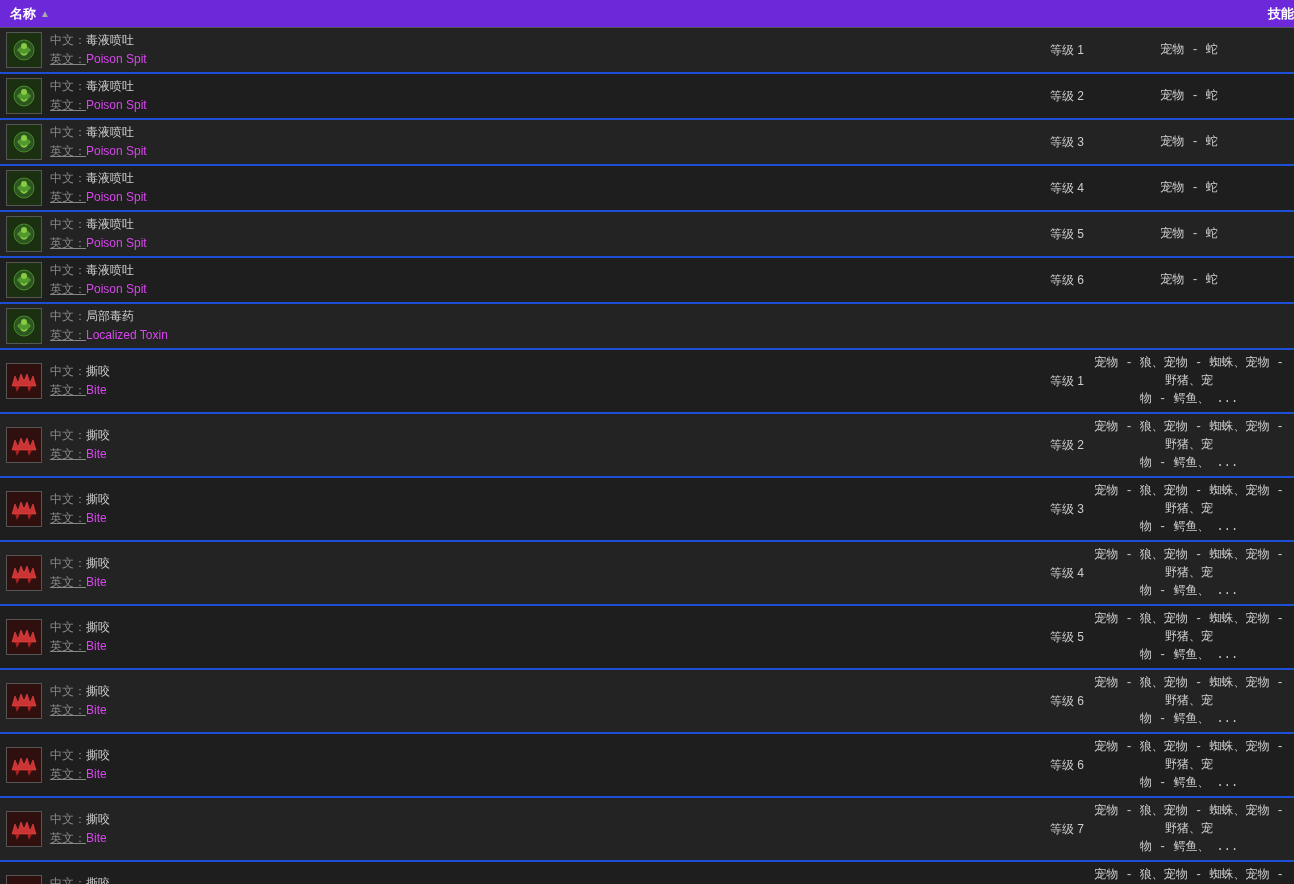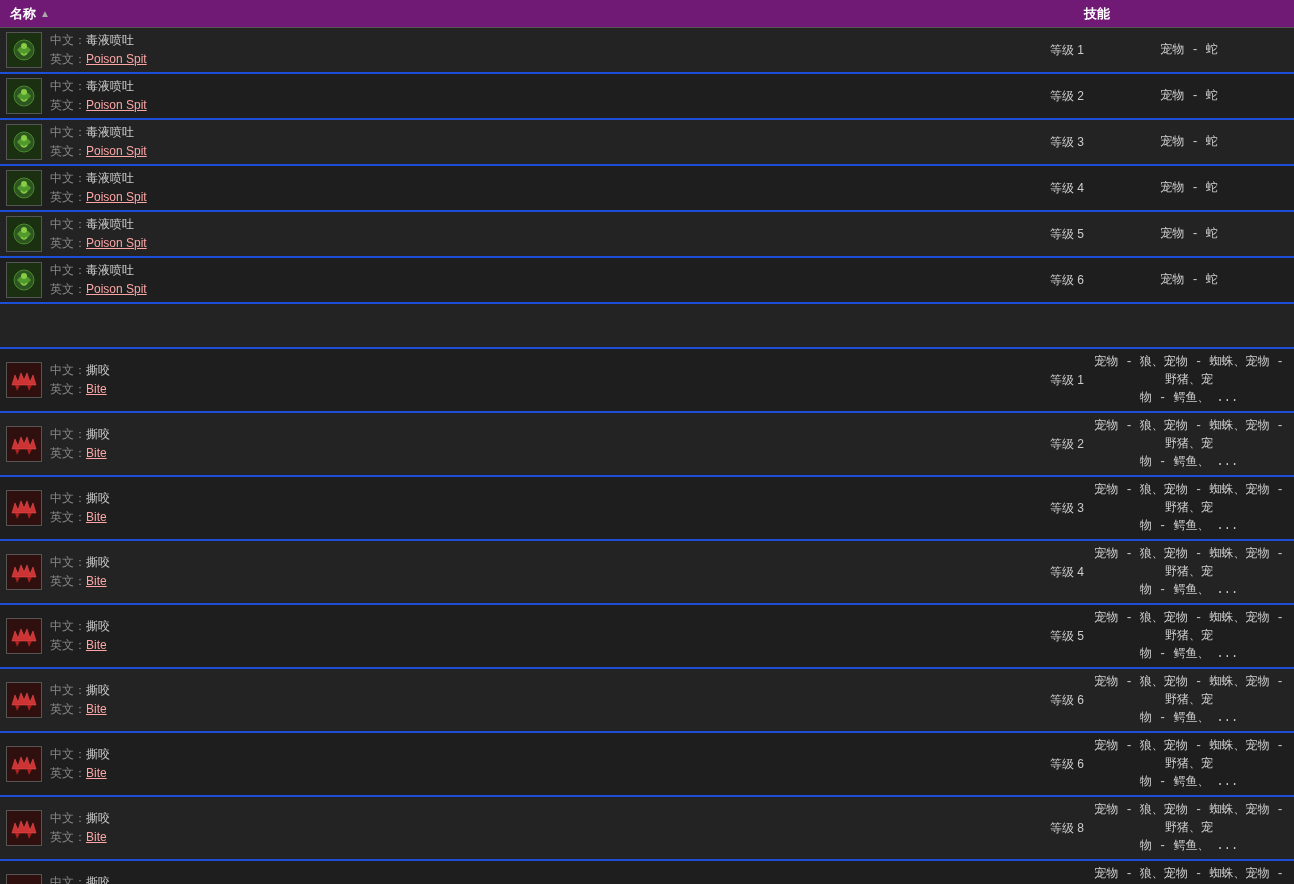--- a/index.html
+++ b/index.html
@@ -10,40 +10,40 @@
       color: #cccccc;
       width: 1294px;
     }
 
     .table-container {
       width: 1294px;
     }
 
     .table-header {
       display: flex;
-      background-color: #701a75;
+      background-color: #6d28d9;
       border-bottom: 1px solid #555;
       height: 28px;
       align-items: center;
     }
 
     .col-name-header {
       flex: 1;
       padding-left: 10px;
       color: #ffffff;
       font-weight: bold;
       font-size: 13px;
       display: flex;
       align-items: center;
       gap: 4px;
     }
 
     .col-skill-header {
       width: 210px;
-      text-align: left;
+      text-align: right;
       color: #ffffff;
       font-weight: bold;
       font-size: 13px;
     }
 
     .sort-arrow {
       color: #aaa;
       font-size: 10px;
     }
 
@@ -128,25 +128,25 @@
       color: #cccccc;
     }
 
     .name-en {
       color: #4da6ff;
       font-size: 12px;
     }
 
     .name-en span.label {
       color: #888;
+      text-decoration: underline;
     }
 
     .name-en span.value-en {
-      color: #fca5a5;
-      text-decoration: underline;
+      color: #d946ef;
     }
 
     .name-block {
       display: flex;
       flex-direction: column;
       gap: 2px;
     }
   </style>
 </head>
 <body>
@@ -293,20 +293,39 @@
         </div>
         <div class="name-en">
           <span class="label" style="color:#888">英文：</span><span class="value-en">Poison Spit</span>
         </div>
       </div>
     </div>
     <div class="col-level">等级 6</div>
     <div class="col-skill">宠物 - 蛇</div>
   </div>
       <div class="table-row">
+    <div class="col-name">
+      <div class="icon icon-localized">
+        <svg width="34" height="34" viewBox="0 0 34 34">
+      <rect width="34" height="34" fill="#1a3010"></rect>
+      <ellipse cx="17" cy="17" rx="10" ry="10" fill="#2d5520" stroke="#4a8a30" stroke-width="1"></ellipse>
+      <path d="M10 17 Q17 8 24 17 Q17 26 10 17Z" fill="#5aaa30" opacity="0.8"></path>
+      <circle cx="17" cy="13" r="3" fill="#88cc44"></circle>
+      <path d="M14 20 Q17 24 20 20" stroke="#88cc44" stroke-width="1.5" fill="none"></path>
+    </svg>
+      </div>
+      <div class="name-block">
+        <div class="name-cn">
+          <span class="label">中文：</span><span class="value-cn">局部毒药</span>
+        </div>
+        <div class="name-en">
+          <span class="label" style="color:#888">英文：</span><span class="value-en">Localized Toxin</span>
+        </div>
+      </div>
+    </div>
     <div class="col-level"></div>
     <div class="col-skill"></div>
   </div>
       <div class="table-row">
     <div class="col-name">
       <div class="icon icon-bite">
         <svg width="34" height="34" viewBox="0 0 34 34">
       <rect width="34" height="34" fill="#300f0f"></rect>
       <path d="M5 22 L8 12 L11 19 L14 10 L17 17 L20 10 L23 19 L26 12 L29 22Z" fill="#cc3333" stroke="#ff5555" stroke-width="0.5"></path>
       <path d="M8 22 L10 28 L13 22" fill="#aa2222"></path>
@@ -469,21 +488,21 @@
       </div>
       <div class="name-block">
         <div class="name-cn">
           <span class="label">中文：</span><span class="value-cn">撕咬</span>
         </div>
         <div class="name-en">
           <span class="label" style="color:#888">英文：</span><span class="value-en">Bite</span>
         </div>
       </div>
     </div>
-    <div class="col-level">等级 8</div>
+    <div class="col-level">等级 7</div>
     <div class="col-skill">宠物 - 狼、宠物 - 蜘蛛、宠物 - 野猪、宠<br>物 - 鳄鱼、 ...</div>
   </div>
       <div class="table-row">
     <div class="col-name">
       <div class="icon icon-bite">
         <svg width="34" height="34" viewBox="0 0 34 34">
       <rect width="34" height="34" fill="#300f0f"></rect>
       <path d="M5 22 L8 12 L11 19 L14 10 L17 17 L20 10 L23 19 L26 12 L29 22Z" fill="#cc3333" stroke="#ff5555" stroke-width="0.5"></path>
       <path d="M8 22 L10 28 L13 22" fill="#aa2222"></path>
       <path d="M20 22 L22 28 L25 22" fill="#aa2222"></path>

